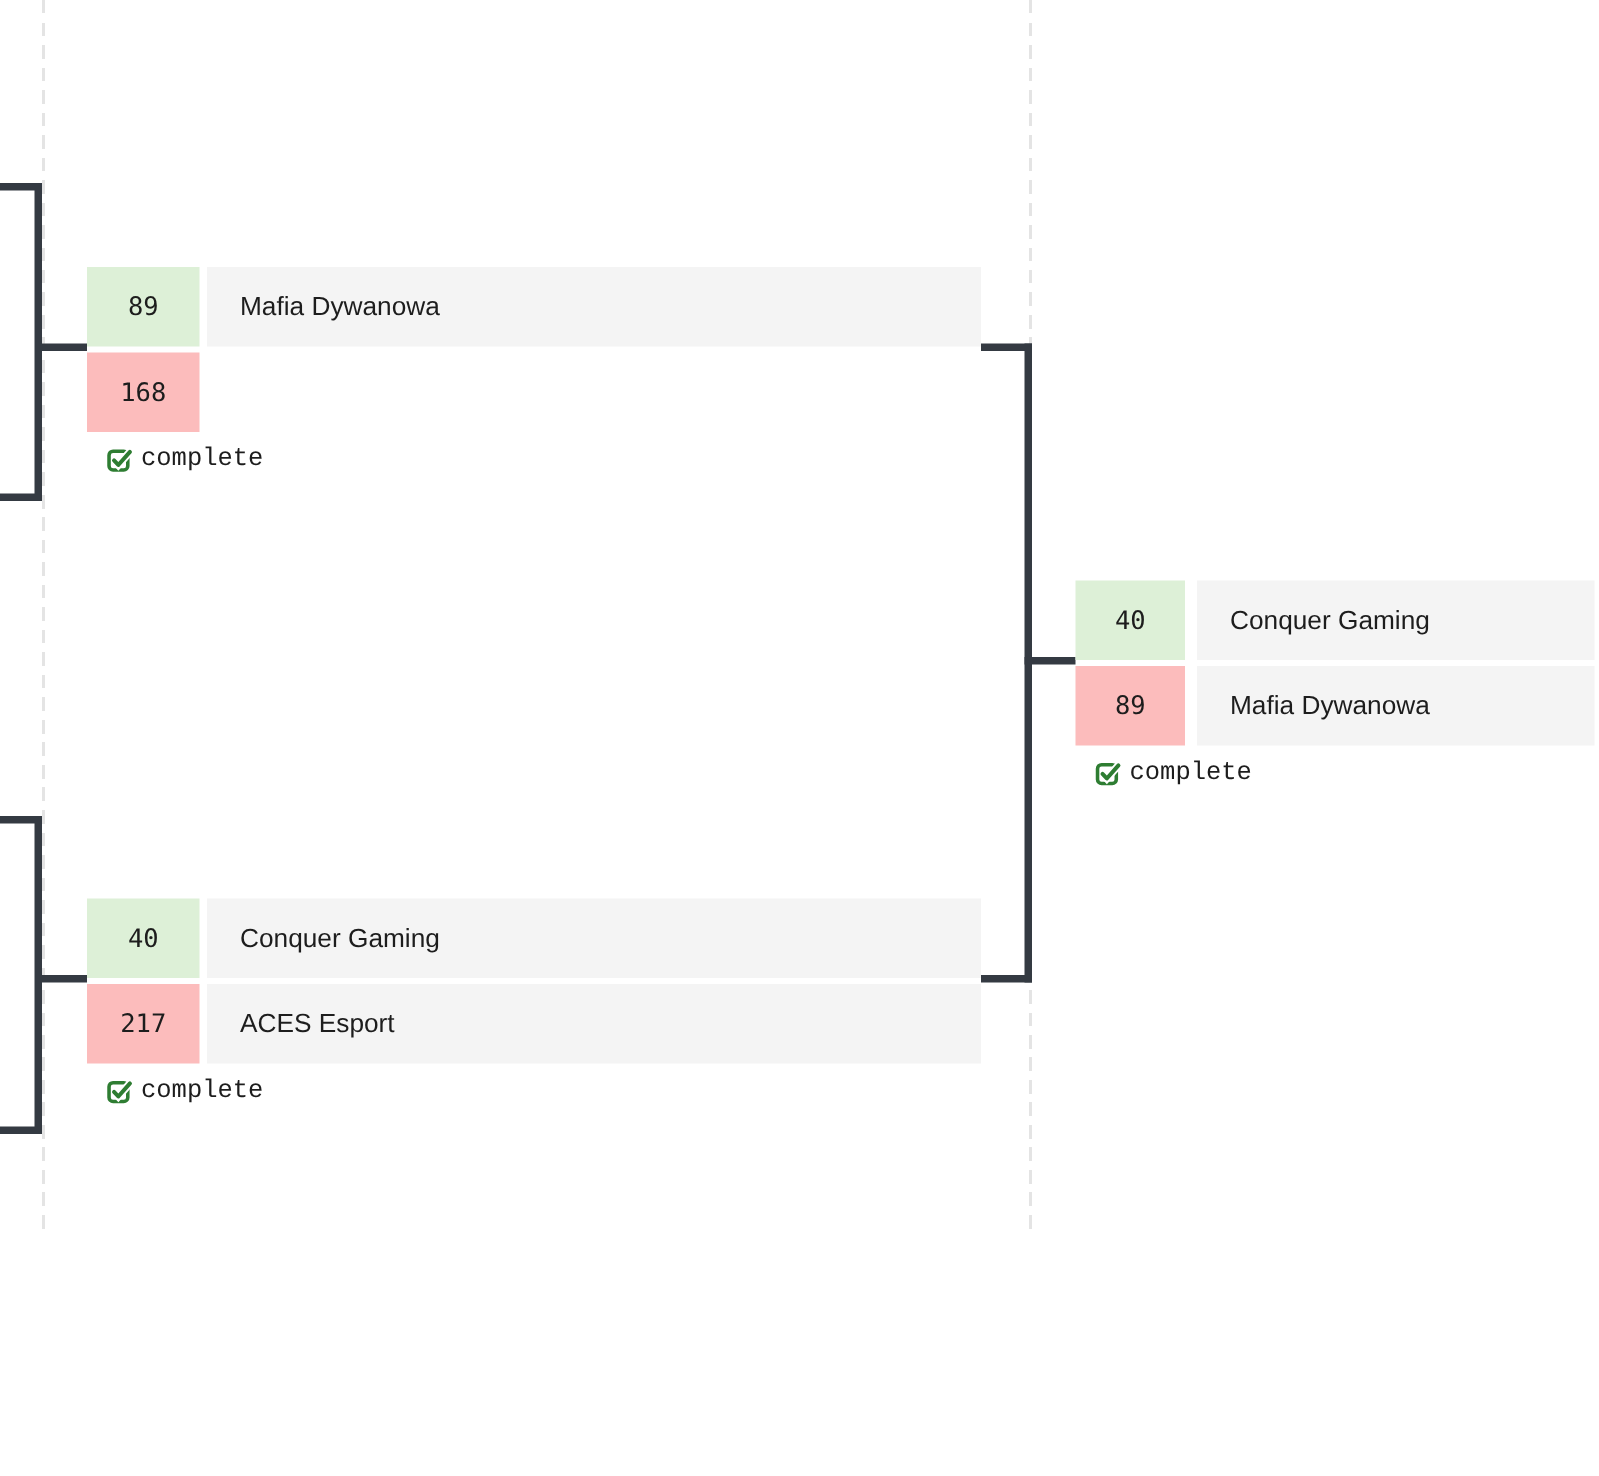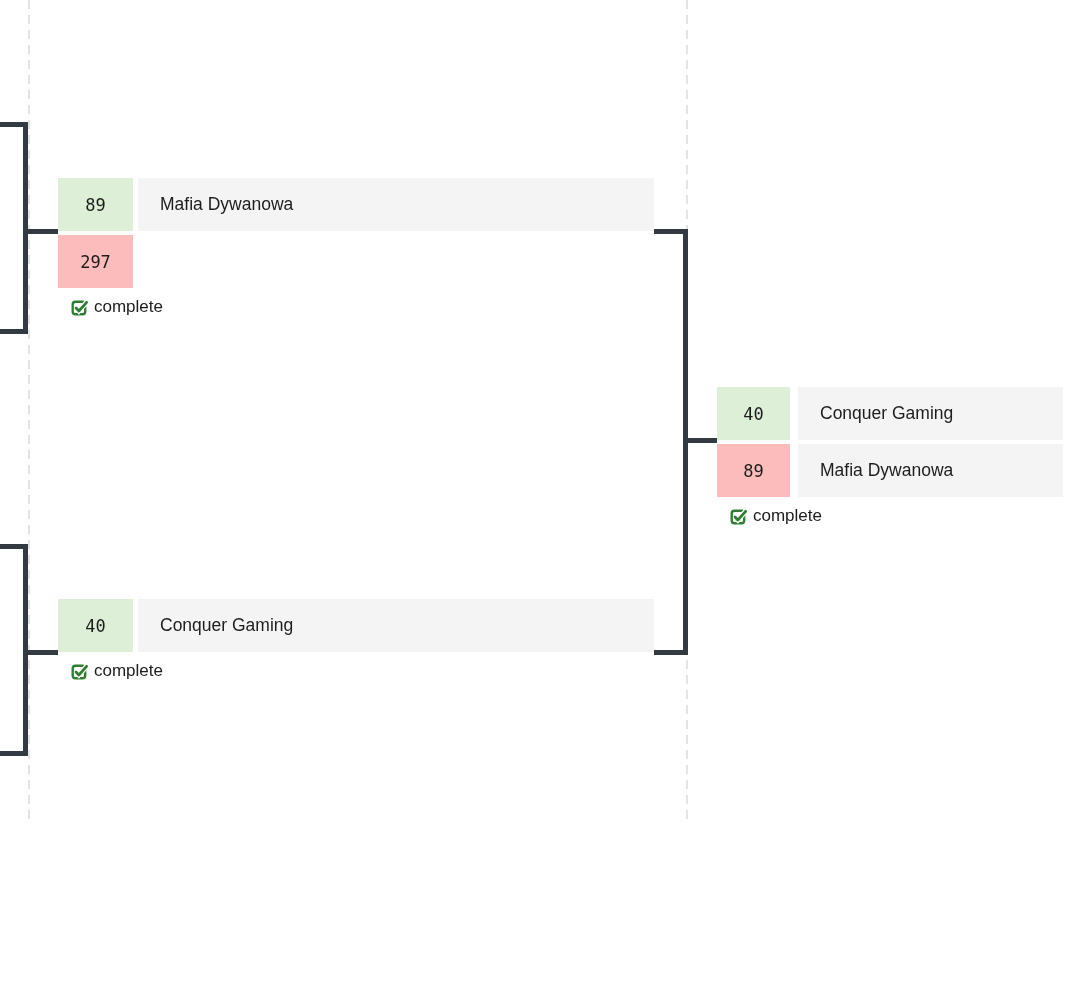--- a/index.html
+++ b/index.html
@@ -68,21 +68,21 @@
     display:flex; align-items:center;
     padding-left:22px;
     font-size:17.5px; color:var(--text_color,#1d1d1d);
     white-space:nowrap; overflow:hidden;
   }
   .mf .team { margin-left:8px; }
 
   .status {
     margin-top:9px; margin-left:12px;
     display:flex; align-items:center; gap:5px;
-    font-size:17px; color:var(--text_color,#1d1d1d);
+    font-size:17px; color:var(--text_color,#1d1d1d);font-family:Liberation Mono, monospace;
   }
   .status svg { width:19px; height:19px; flex:none; display:block; }
 </style>
 </head>
 <body>
 
 <div class="canvas">
 
   <div class="sep sep-left"></div>
   <div class="sep sep-right"></div>
@@ -104,36 +104,40 @@
   <div class="conn m-vert"></div>
   <div class="conn out2"></div>
   <div class="conn f-branch"></div>
 
   <div class="match m1">
     <div class="row">
       <div class="score win">89</div>
       <div class="team">Mafia Dywanowa</div>
     </div>
     <div class="row">
-      <div class="score loss">297</div>
+      <div class="score loss">168</div>
     </div>
     <div class="status">
       <svg viewBox="0 0 24 24" aria-hidden="true">
         <rect x="3.4" y="4.8" width="15.8" height="15.8" rx="3.4" fill="none" stroke="var(--status_icon_color,#2e7d32)" stroke-width="3"></rect>
         <path d="M7.6 12.6 L11.2 16.4 L21 5.4" fill="none" stroke="#ffffff" stroke-width="6.5"></path>
         <path d="M7.6 12.6 L11.2 16.4 L21 5.4" fill="none" stroke="var(--status_icon_color,#2e7d32)" stroke-width="3.4" stroke-linecap="round" stroke-linejoin="round"></path>
       </svg>
       <span>complete</span>
     </div>
   </div>
 
   <div class="match m2">
     <div class="row">
       <div class="score win">40</div>
       <div class="team">Conquer Gaming</div>
+    </div>
+    <div class="row">
+      <div class="score loss">217</div>
+      <div class="team">ACES Esport</div>
     </div>
     <div class="status">
       <svg viewBox="0 0 24 24" aria-hidden="true">
         <rect x="3.4" y="4.8" width="15.8" height="15.8" rx="3.4" fill="none" stroke="var(--status_icon_color,#2e7d32)" stroke-width="3"></rect>
         <path d="M7.6 12.6 L11.2 16.4 L21 5.4" fill="none" stroke="#ffffff" stroke-width="6.5"></path>
         <path d="M7.6 12.6 L11.2 16.4 L21 5.4" fill="none" stroke="var(--status_icon_color,#2e7d32)" stroke-width="3.4" stroke-linecap="round" stroke-linejoin="round"></path>
       </svg>
       <span>complete</span>
     </div>
   </div>

